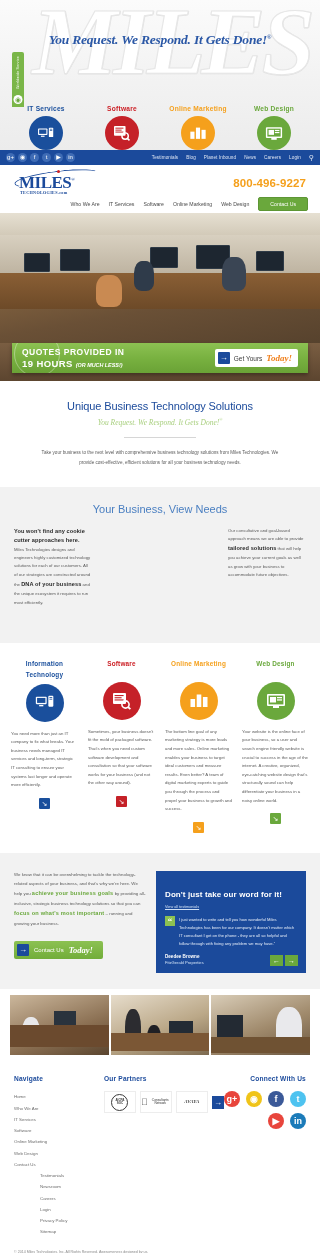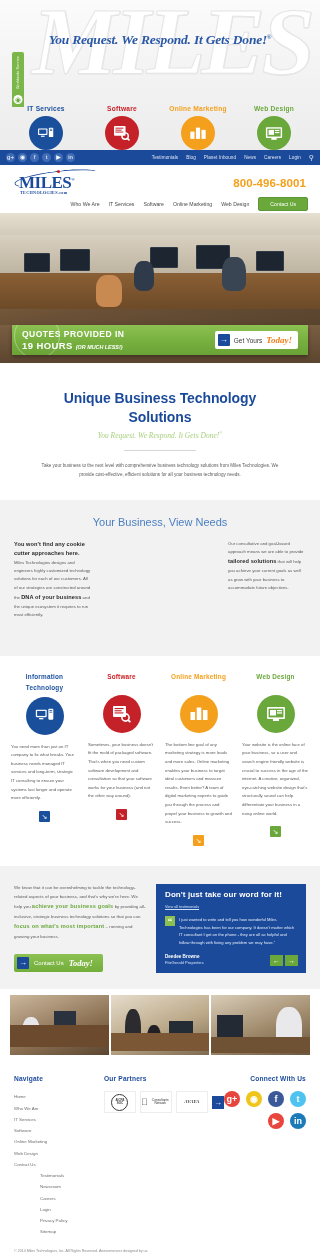--- a/index.html
+++ b/index.html
@@ -213,21 +213,21 @@
     color: #fff !important;
     font-size: 5.2px;
     padding: 3px 11px;
     border-radius: 2px;
     border: 1px solid #5d9634;
   }
 
   
   .hero-photo {
     position: relative;
-    height: 150px;
+    height: 168px;
     background:
       linear-gradient(180deg, rgba(0,0,0,.12), rgba(0,0,0,0) 30%),
       linear-gradient(170deg,#b08a5c 0%,#8e6b44 25%,#6a5036 55%,#4b3a28 100%);
     overflow: hidden;
   }
   .hp-ceiling {
     position:absolute; top:0; left:0; right:0; height: 26px;
     background: linear-gradient(180deg,#e6e0d2,#cfc6b4);
   }
   .hp-wall {
@@ -301,26 +301,25 @@
   .ribbon-btn-t1 { font-size: 6.5px; color: #3b3b3b; }
   .ribbon-btn-t2 {
     font-family: "Liberation Serif", serif;
     font-style: italic; font-weight: 700;
     font-size: 9px; color: #f07f1a;
   }
 
   
   .intro { padding: 18px 34px 20px; text-align: center; }
   .intro h1 {
-    font-size: 14px;
+    font-size: 11px;
     color: #1b4a9b;
-    font-weight: 700;
+    font-weight: 400;
     line-height: 1.35;
     letter-spacing: -0.1px;
-    margin-top: 8px;
   }
   .intro h2 {
     font-family: "Liberation Serif", serif;
     font-style: italic;
     font-size: 7.5px;
     font-weight: 400;
     color: #a8cf7e;
     margin-top: 3px;
   }
   .intro h2 sup { font-size: 4px; }
@@ -393,21 +392,21 @@
     background: linear-gradient(180deg,#8cc152,#72ad3a);
     padding: 3px 10px 3px 3px;
     border-radius: 2px;
   }
   .cta-btn-t1 { font-size:6px; color:#fff; }
   .cta-btn-t2 { font-family:"Liberation Serif",serif; font-style:italic; font-weight:700; font-size:8.5px; color:#fff; }
 
   .tst {
     flex: 1;
     background: #1b4a9b;
-    padding: 6px 9px 8px;
+    padding: 19px 9px 8px;
     position: relative;
   }
   .tst h4 { color:#fff; font-size: 8px; font-weight:700; line-height:1.35; letter-spacing:.1px;}
   .tst .vall { display:block; color:#cfe0f5; font-size:3.8px; text-decoration: underline; margin-top: 4px; }
   .tst-q { display:flex; gap:4px; margin-top: 7px; }
   .tst-mark {
     width: 10px; height: 10px; flex: 0 0 10px;
     background:#8cc152; color:#fff;
     font-family:"Liberation Serif",serif; font-weight:700;
     font-size: 9px; line-height: 11px; text-align:center;
@@ -596,21 +595,21 @@
   </div>
 
   <div class="header">
     <div class="logo-wrap">
       <div class="logo-swoosh"></div>
       <div class="logo-dot"></div>
       <div class="logo-miles"><span>MILES</span><sup>®</sup></div>
       <div class="logo-sub">TECHNOLOGIES.com</div>
     </div>
 
-    <div class="phone">800-496-8001</div>
+    <div class="phone">800-496-9227</div>
 
     <div class="main-nav">
       <a href="#">Who We Are</a>
       <a href="#">IT Services</a>
       <a href="#">Software</a>
       <a href="#">Online Marketing</a>
       <a href="#">Web Design</a>
       <a href="#" class="btn-contact">Contact Us</a>
     </div>
   </div>

